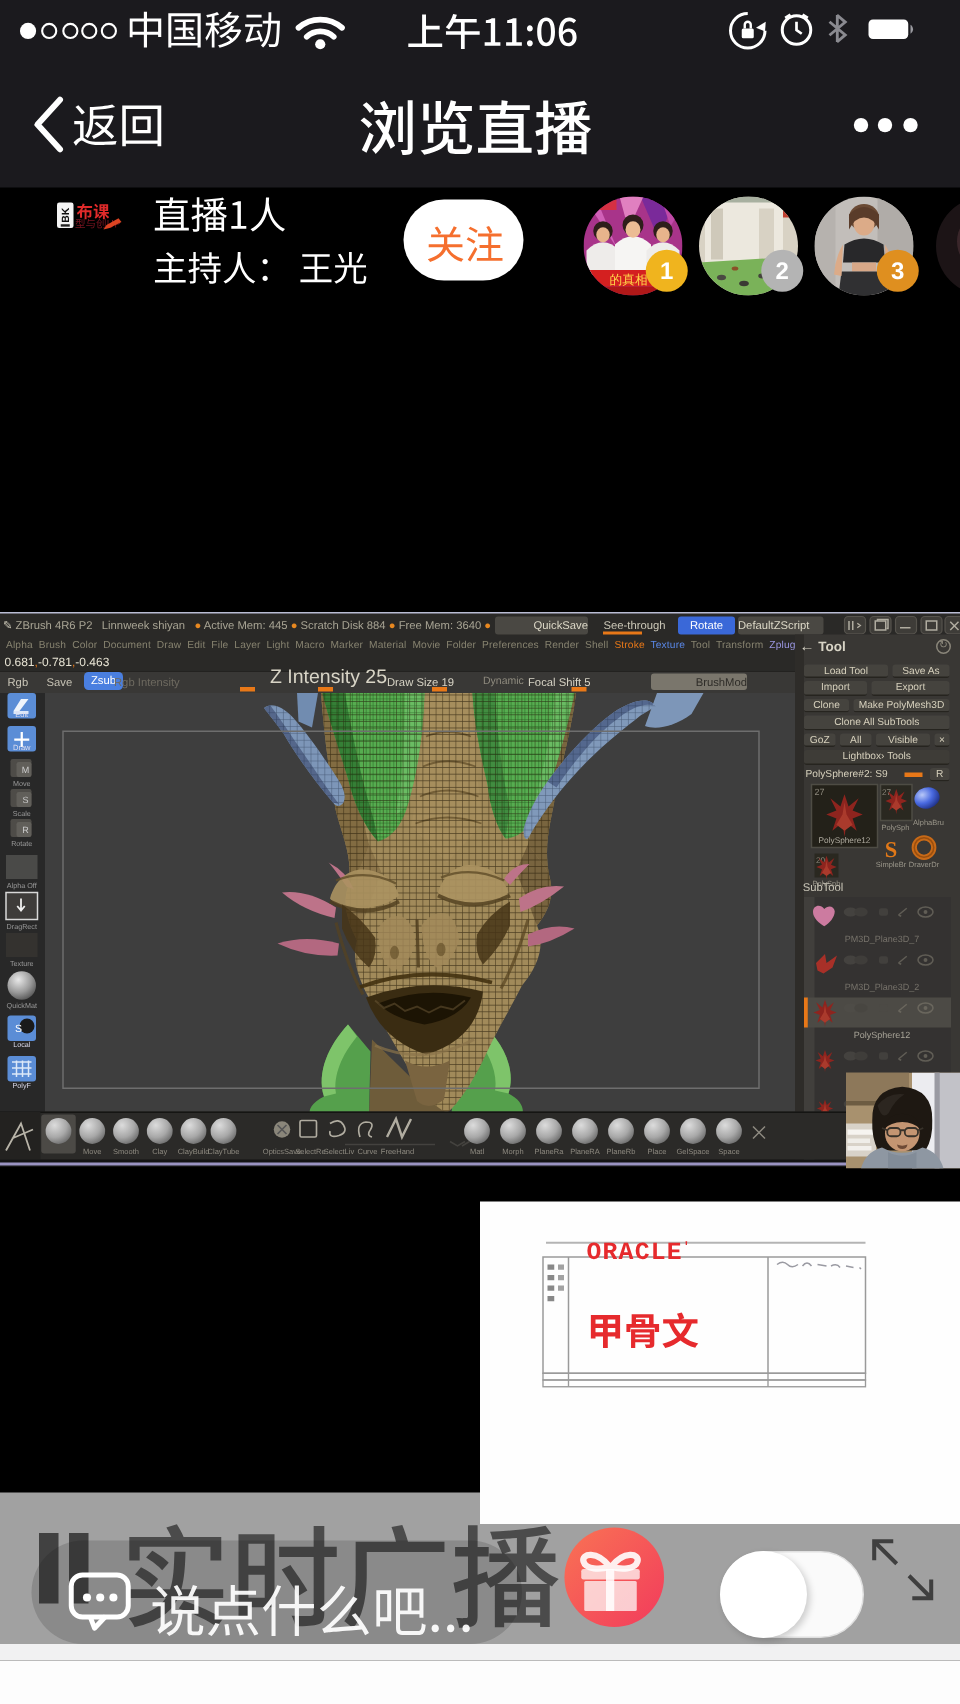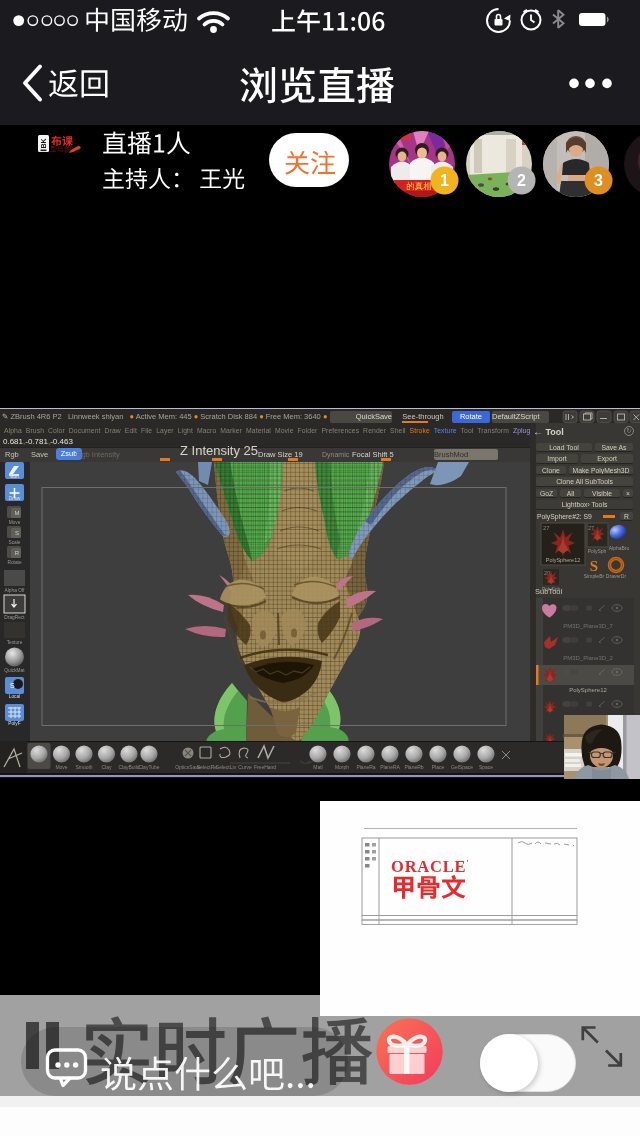--- a/index.html
+++ b/index.html
@@ -196,21 +196,21 @@
 <div class="abs" style="left:56px;top:39px;width:26px;height:12px;background:#4a7fe0;border-radius:3px;color:#fff;font-size:7.5px;text-align:center;line-height:12px">Zsub</div>
 <div class="abs" style="left:76px;top:40px;height:11px;color:#6e6a60;font-size:7.5px;line-height:11px;white-space:nowrap">Rgb Intensity</div>
 <div class="abs" style="left:160px;top:49px;width:10px;height:2.5px;background:#e87818"></div>
 <div class="abs" style="left:180px;top:36px;height:11px;color:#d8d4c6;font-size:13px;line-height:11px;white-space:nowrap">Z Intensity 25</div>
 <div class="abs" style="left:212px;top:49px;width:10px;height:2.5px;background:#e87818"></div>
 <div class="abs" style="left:258px;top:40px;height:11px;color:#d8d4c6;font-size:7.5px;line-height:11px;white-space:nowrap">Draw Size 19</div>
 <div class="abs" style="left:288px;top:49px;width:10px;height:2.5px;background:#e87818"></div>
 <div class="abs" style="left:322px;top:40px;height:11px;color:#8e8a7e;font-size:7px;line-height:11px;white-space:nowrap">Dynamic</div>
 <div class="abs" style="left:352px;top:40px;height:11px;color:#d8d4c6;font-size:7.5px;line-height:11px;white-space:nowrap">Focal Shift 5</div>
 <div class="abs" style="left:381px;top:49px;width:10px;height:2.5px;background:#e87818"></div>
-<div class="abs" style="left:434px;top:40px;width:64px;height:11px;background:#7a766c;border-radius:2px;color:#2e2c28;font-size:7.5px;text-align:left;line-height:11px">BrushMod</div>
+<div class="abs" style="left:434px;top:40px;width:64px;height:11px;background:#7a766c;border-radius:2px;color:#2e2c28;font-size:7.5px;text-align:right;line-height:11px">BrushMod</div>
 <div class="abs" style="left:0;top:53px;width:640px;height:284px;background:#3e3e3e"></div>
 <div class="abs" style="left:0;top:53px;width:30px;height:284px;background:#282828"></div>
 <svg class="abs" style="left:0;top:53px" width="30" height="284" viewBox="0 0 30 284">
       <rect x="5" y="0" width="19" height="17" rx="2" fill="#5b8dd6"></rect>
       <path d="M9 12 L14 4 L19 4 L13 12 Z" fill="#fff" opacity="0.9"></path>
       <rect x="9" y="12" width="10" height="2" fill="#dce8f8"></rect>
       <text x="14.5" y="16" font-size="5" fill="#dde" text-anchor="middle">Edit</text>
       <rect x="5" y="22" width="19" height="17" rx="2" fill="#5b8dd6"></rect>
       <path d="M14.5 25 v10 M9.5 30 h10" stroke="#fff" stroke-width="1.5" transform="translate(0,1)"></path>
       <text x="14.5" y="38" font-size="5" fill="#dde" text-anchor="middle">Draw</text>
@@ -550,21 +550,21 @@
     <path d="M59 114.5 V123.5 M192 114.5 V123.5" stroke="#9a9a9a" stroke-width="0.9"></path>
     <rect x="45" y="42" width="4.5" height="3.5" fill="#6a6a6a" opacity="0.8"></rect>
     <rect x="52" y="42" width="4" height="3.5" fill="#7a7a7a" opacity="0.7"></rect>
     <rect x="45" y="49" width="4.5" height="3.5" fill="#6a6a6a" opacity="0.8"></rect>
     <rect x="52" y="49" width="4" height="3.5" fill="#7a7a7a" opacity="0.7"></rect>
     <rect x="45" y="56" width="4.5" height="3.5" fill="#6a6a6a" opacity="0.8"></rect>
     <rect x="52" y="56" width="4" height="3.5" fill="#7a7a7a" opacity="0.7"></rect>
     <rect x="45" y="63" width="4.5" height="3.5" fill="#6a6a6a" opacity="0.8"></rect>
     <path d="M198 42 q4 -3 7 0 t7 0 m3 1 q3 -4 6 0 m4 -1 l6 1 m3 0 q4 -2 6 1 m4 -1 l5 1 m4 0 l1 1" stroke="#9a9aa2" stroke-width="1" fill="none"></path>
   </svg>
-<div class="abs" style="left:391px;top:856px;width:90px;height:16px;color:#e62a2d;font-size:16.5px;font-weight:bold;letter-spacing:0.8px;font-family:Liberation Serif, serif;line-height:16px">ORACLE<span style="font-size:8px;vertical-align:6px">'</span></div>
+<div class="abs" style="left:391px;top:824px;width:90px;height:16px;color:#e62a2d;font-size:16.5px;font-weight:bold;letter-spacing:0.8px;font-family:Liberation Mono, monospace;line-height:16px">ORACLE<span style="font-size:8px;vertical-align:6px">'</span></div>
 <svg style="position:absolute;left:391.0px;top:868.5px" width="79" height="38" viewBox="0 -27.5 79 38">
     <path d="M11.0 -16.9V-14.0H6.0V-16.9ZM14.2 -16.9H19.2V-14.0H14.2ZM11.0 -11.2V-8.3H6.0V-11.2ZM14.2 -11.2H19.2V-8.3H14.2ZM2.9 -19.8V-4.2H6.0V-5.5H11.0V2.2H14.2V-5.5H19.2V-4.2H22.4V-19.8Z M30.1 -20.3V-13.8H26.6V-8.5H29.3V-11.3H45.5V-8.5H48.4V-13.8H44.7V-20.3ZM33.0 -13.8V-15.1H36.6V-13.8ZM41.7 -13.8H39.2V-17.0H33.0V-18.0H41.7ZM42.2 -8.1V-6.9H32.5V-8.1ZM29.7 -10.3V2.2H32.5V-1.6H42.2V-0.6C42.2 -0.2 42.1 -0.1 41.8 -0.1C41.4 -0.1 40.0 -0.1 38.8 -0.2C39.2 0.5 39.5 1.5 39.7 2.2C41.6 2.2 43.0 2.2 43.9 1.9C44.9 1.5 45.2 0.8 45.2 -0.5V-10.3ZM32.5 -4.9H42.2V-3.7H32.5Z M60.3 -20.6C60.9 -19.5 61.5 -18.1 61.7 -17.0H51.1V-14.1H55.0C56.4 -10.6 58.1 -7.6 60.4 -5.1C57.8 -3.0 54.5 -1.6 50.6 -0.6C51.2 0.1 52.1 1.5 52.5 2.2C56.5 1.0 59.9 -0.7 62.6 -2.9C65.3 -0.7 68.5 1.0 72.5 2.0C72.9 1.2 73.8 -0.1 74.5 -0.8C70.7 -1.6 67.5 -3.1 65.0 -5.1C67.2 -7.5 68.9 -10.5 70.2 -14.1H74.0V-17.0H63.1L65.2 -17.7C64.9 -18.7 64.2 -20.3 63.5 -21.5ZM62.7 -7.2C60.8 -9.1 59.2 -11.5 58.1 -14.1H66.8C65.8 -11.4 64.4 -9.1 62.7 -7.2Z" fill="#e62a2d"></path>
   </svg>
 <div class="abs" style="left:0;top:1096px;width:640px;height:11px;background:#f1f1f2"></div>
 <div class="abs" style="left:0;top:1107px;width:640px;height:29px;background:#fdfdfd"></div>
 <div class="abs" style="left:21px;top:1027px;width:327px;height:69px;border-radius:34.5px;background:rgba(20,20,20,0.16)"></div>
 <svg class="abs" style="left:44px;top:1046px" width="50" height="46" viewBox="0 0 50 46">
 <rect x="3.5" y="4" width="38" height="28" rx="7.5" fill="none" stroke="#fff" stroke-width="3.3"></rect>
 <path d="M16 31.5 L19 39.5 L26.5 31.5" fill="none" stroke="#fff" stroke-width="3.3" stroke-linejoin="round"></path>
 <circle cx="14" cy="19" r="2.7" fill="#fff"></circle>

